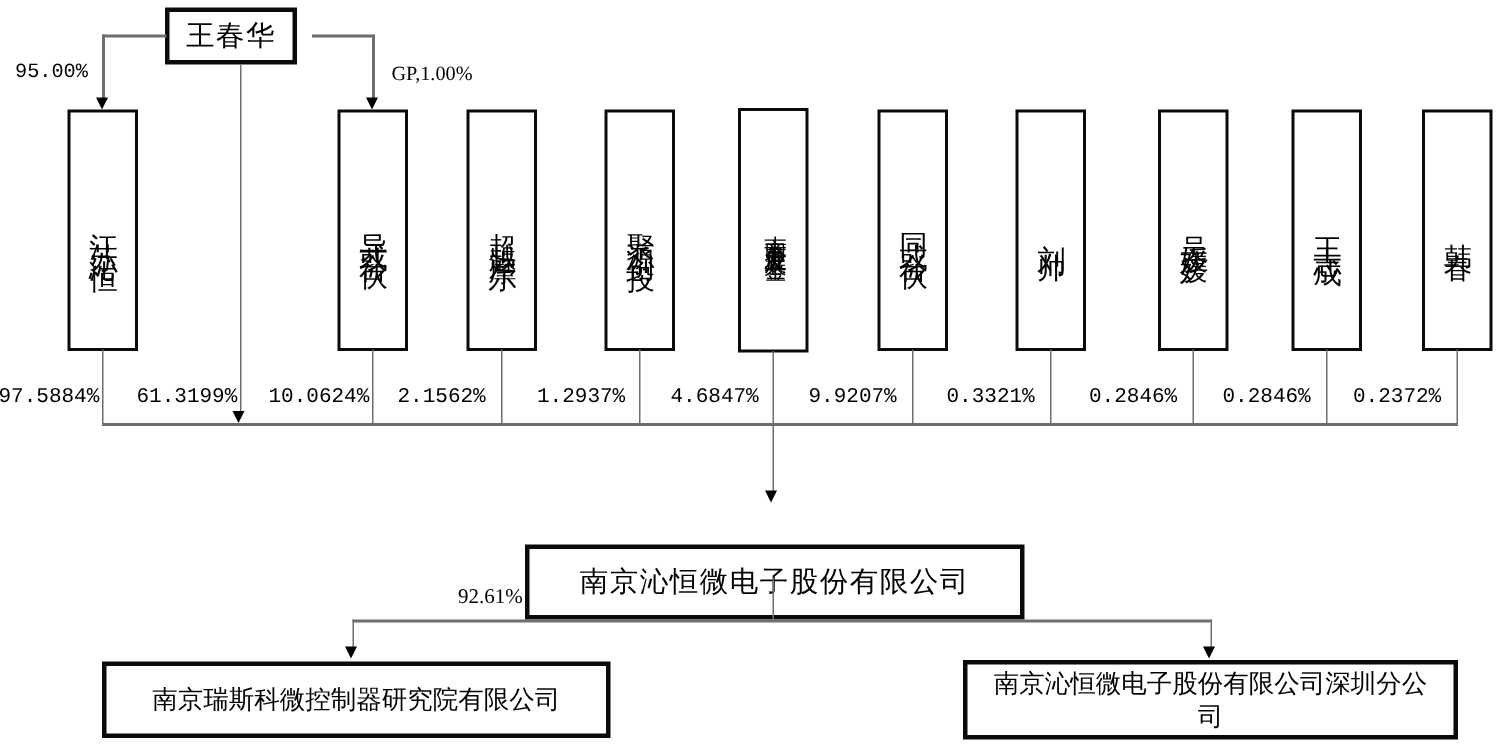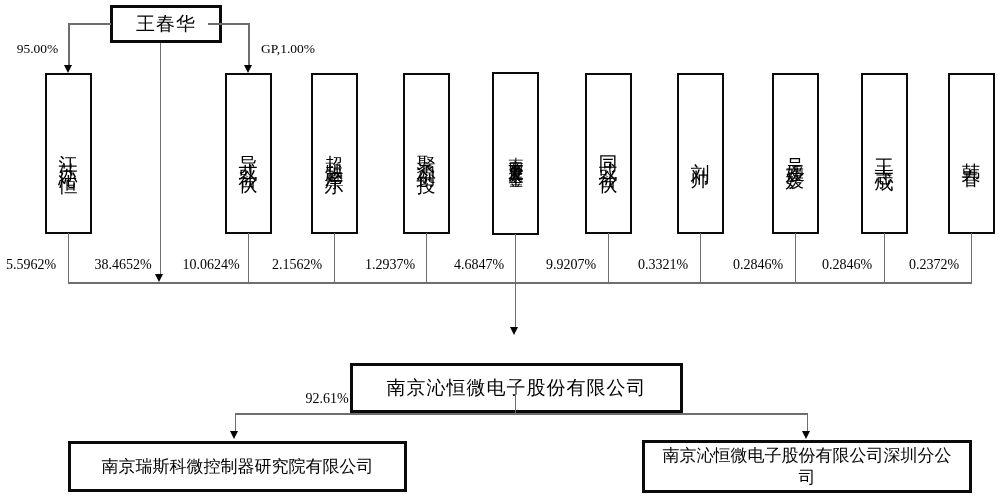--- a/index.html
+++ b/index.html
@@ -15,31 +15,31 @@
   .vname{
     writing-mode:vertical-rl;text-orientation:upright;
     font-size:19px;letter-spacing:7px;line-height:1;
   }
   .vname.small{font-size:15px;letter-spacing:2px;}
   .hl{position:absolute;height:1.5px;background:#6e6e6e;}
   .vl{position:absolute;width:1.5px;background:#6e6e6e;}
   .ar{position:absolute;width:0;height:0;border-left:4.5px solid transparent;
       border-right:4.5px solid transparent;border-top:8px solid #000;}
   .pct{position:absolute;font-size:14px;white-space:nowrap;}
-  .ra{width:64px;text-align:center;}
+  .ra{width:64px;text-align:left;font-family:Liberation Mono, monospace;}
   .toplabel{font-size:13.5px;}
   .name-h{font-size:19px;letter-spacing:1px;}
   .name-sub{font-size:17px;line-height:1.25;}
 </style>
 </head>
 <body>
 
 <div id="stage">
 
-  <div class="box thick" style="left:110px;top:5px;width:112px;height:38px;">
+  <div class="box thick" style="left:110px;top:5px;width:88px;height:38px;">
     <span class="name-h">王春华</span>
   </div>
 
   <div class="hl" style="left:68px;top:23px;width:43px;"></div>
   <div class="vl" style="left:68px;top:23px;height:43px;"></div>
   <div class="ar" style="left:63.5px;top:65px;"></div>
   <div class="pct toplabel ra" style="left:10px;top:41px;width:55px;">95.00%</div>
 
   <div class="hl" style="left:208px;top:23px;width:41px;"></div>
   <div class="vl" style="left:248px;top:23px;height:43px;"></div>
@@ -84,22 +84,22 @@
   <div class="vl" style="left:247.5px;top:233px;height:50px;"></div>
   <div class="vl" style="left:333.5px;top:233px;height:50px;"></div>
   <div class="vl" style="left:425.5px;top:233px;height:50px;"></div>
   <div class="vl" style="left:514.5px;top:234px;height:49px;"></div>
   <div class="vl" style="left:607.5px;top:233px;height:50px;"></div>
   <div class="vl" style="left:699.5px;top:233px;height:50px;"></div>
   <div class="vl" style="left:794.5px;top:233px;height:50px;"></div>
   <div class="vl" style="left:883.5px;top:233px;height:50px;"></div>
   <div class="vl" style="left:970.5px;top:233px;height:50px;"></div>
 
-  <div class="pct ra" style="left:-1px;top:257px;">5.5962%</div>
-  <div class="pct ra" style="left:91px;top:257px;">38.4652%</div>
+  <div class="pct ra" style="left:-1px;top:257px;">97.5884%</div>
+  <div class="pct ra" style="left:91px;top:257px;">61.3199%</div>
   <div class="pct ra" style="left:179px;top:257px;">10.0624%</div>
   <div class="pct ra" style="left:265px;top:257px;">2.1562%</div>
   <div class="pct ra" style="left:358px;top:257px;">1.2937%</div>
   <div class="pct ra" style="left:447px;top:257px;">4.6847%</div>
   <div class="pct ra" style="left:539px;top:257px;">9.9207%</div>
   <div class="pct ra" style="left:631px;top:257px;">0.3321%</div>
   <div class="pct ra" style="left:726px;top:257px;">0.2846%</div>
   <div class="pct ra" style="left:815px;top:257px;">0.2846%</div>
   <div class="pct ra" style="left:902px;top:257px;">0.2372%</div>
 

